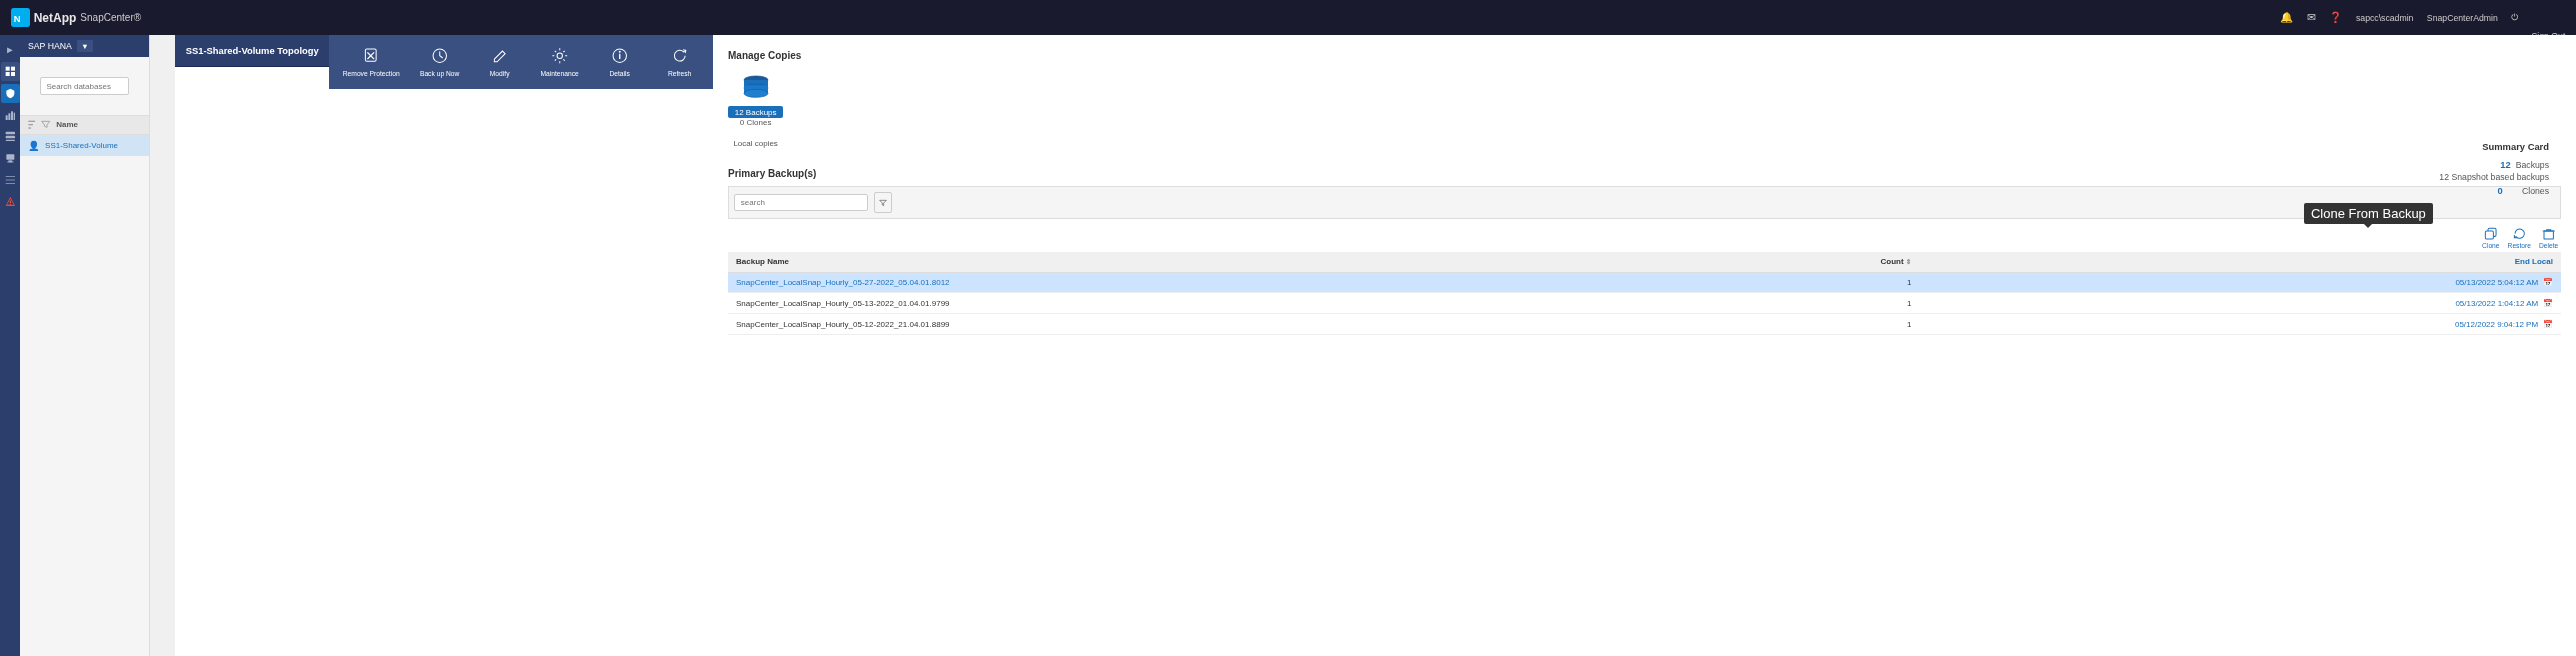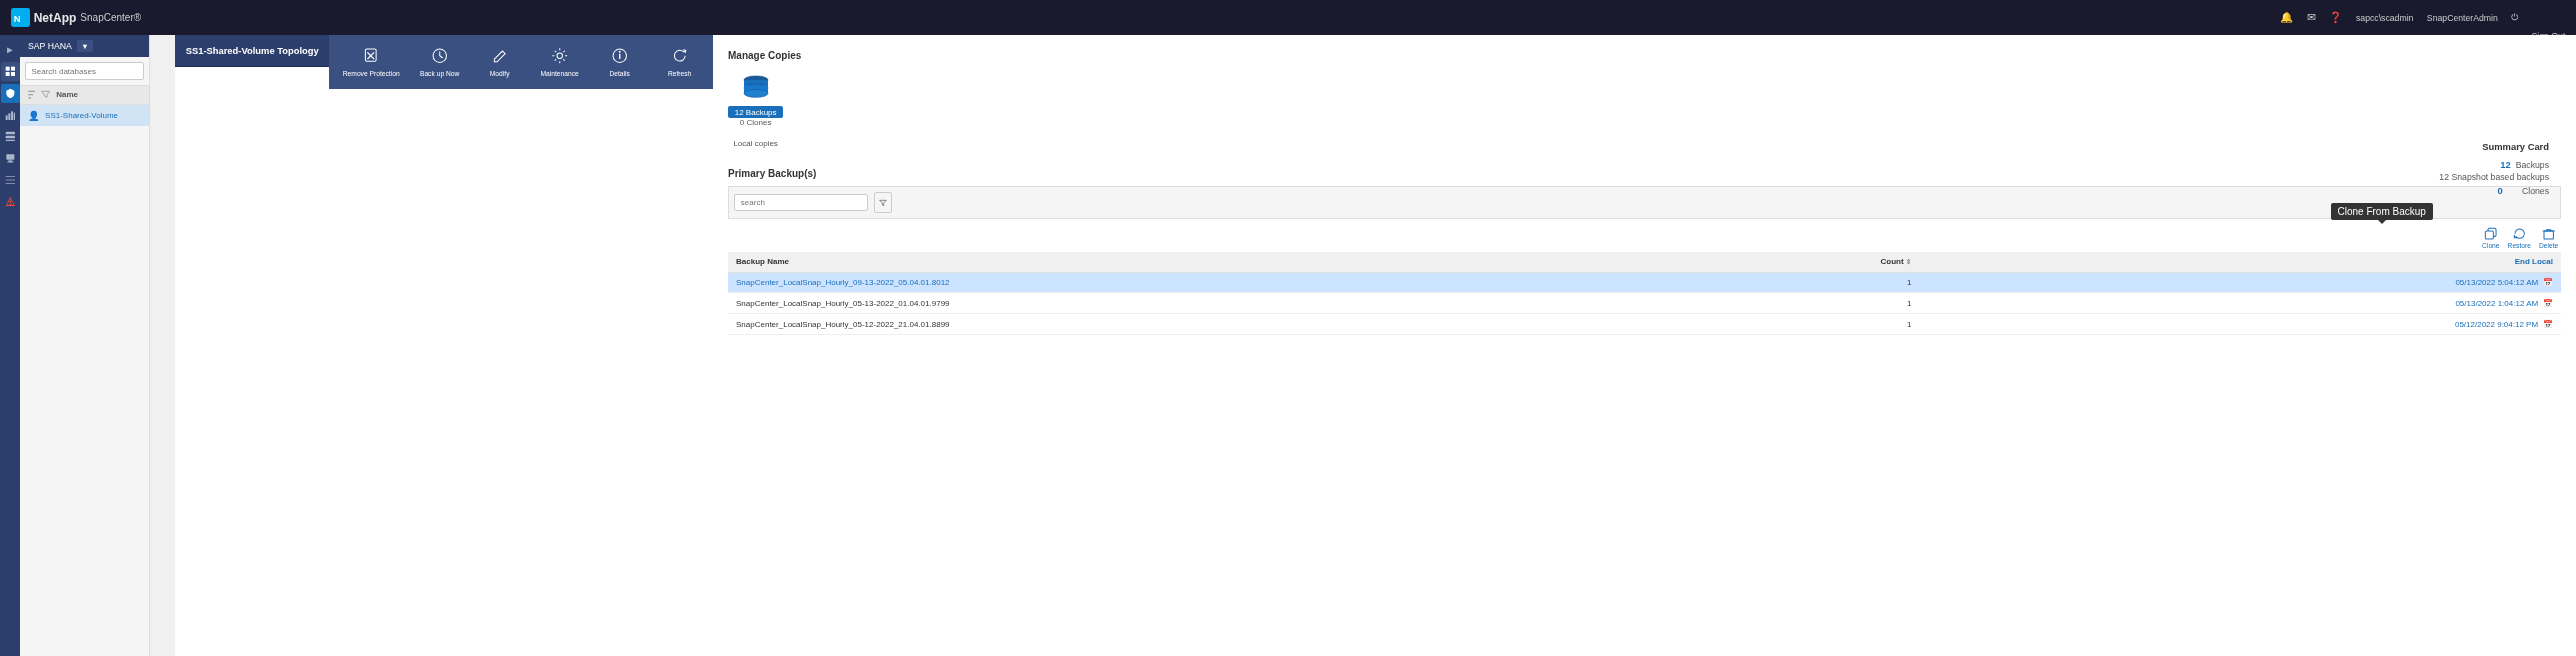--- a/index.html
+++ b/index.html
@@ -89,21 +89,21 @@
     .db-sidebar-header .dropdown-arrow {
       background: #3a5080;
       border: none;
       color: white;
       padding: 1.3px 4px;
       cursor: pointer;
       border-radius: 1.3px;
       font-size: 7.4px;
     }
     .search-box {
-      padding: 5px;
+      padding: 20px;
       border-bottom: 0.7px solid #ddd;
     }
     .search-box input {
       width: 100%;
       padding: 3.4px 5.4px;
       border: 0.7px solid #ccc;
       border-radius: 2px;
       font-size: 8px;
     }
     .db-list-header {
@@ -288,21 +288,21 @@
 
     
     .tooltip-box {
       position: absolute;
       right: 67px;
       top: -24px;
       background: #333;
       color: white;
       padding: 2.7px 6.7px;
       border-radius: 2px;
-      font-size: 10px;
+      font-size: 13px;
       white-space: nowrap;
       z-index: 100;
     }
     .tooltip-box::after {
       content: '';
       position: absolute;
       bottom: -4px;
       left: 50%;
       transform: translateX(-50%);
       border: 4px solid transparent;
@@ -597,21 +597,21 @@
               <span class="sort-icon">⇕</span>
             </th>
             <th class="col-end-date">
               <span>End Local</span>
             </th>
           </tr>
         </thead>
         <tbody id="backup-table-body">
 
         <tr class="selected">
-              <td class="col-name"><span class="link-text">SnapCenter_LocalSnap_Hourly_09-13-2022_05.04.01.8012</span></td>
+              <td class="col-name"><span class="link-text">SnapCenter_LocalSnap_Hourly_05-27-2022_05.04.01.8012</span></td>
               <td class="col-count">1</td>
               <td class="col-end-date" style="color: rgb(26, 111, 187);"><span>05/13/2022 5:04:12 AM</span><span class="cal-icon"> 📅</span></td>
             </tr>
             <tr>
               <td class="col-name"><span class="">SnapCenter_LocalSnap_Hourly_05-13-2022_01.04.01.9799</span></td>
               <td class="col-count">1</td>
               <td class="col-end-date" style="color: rgb(26, 111, 187); margin-top: 33px;"><span>05/13/2022 1:04:12 AM</span><span class="cal-icon"> 📅</span></td>
             </tr>
             <tr>
               <td class="col-name"><span class="">SnapCenter_LocalSnap_Hourly_05-12-2022_21.04.01.8899</span></td>

